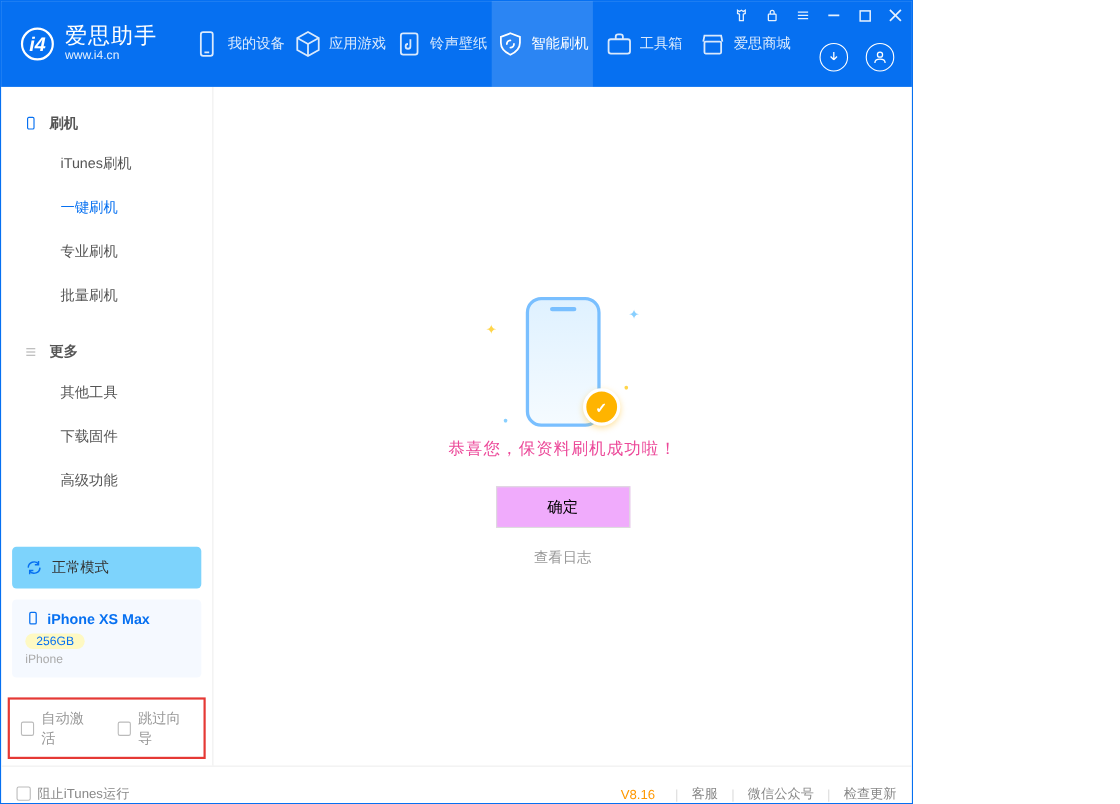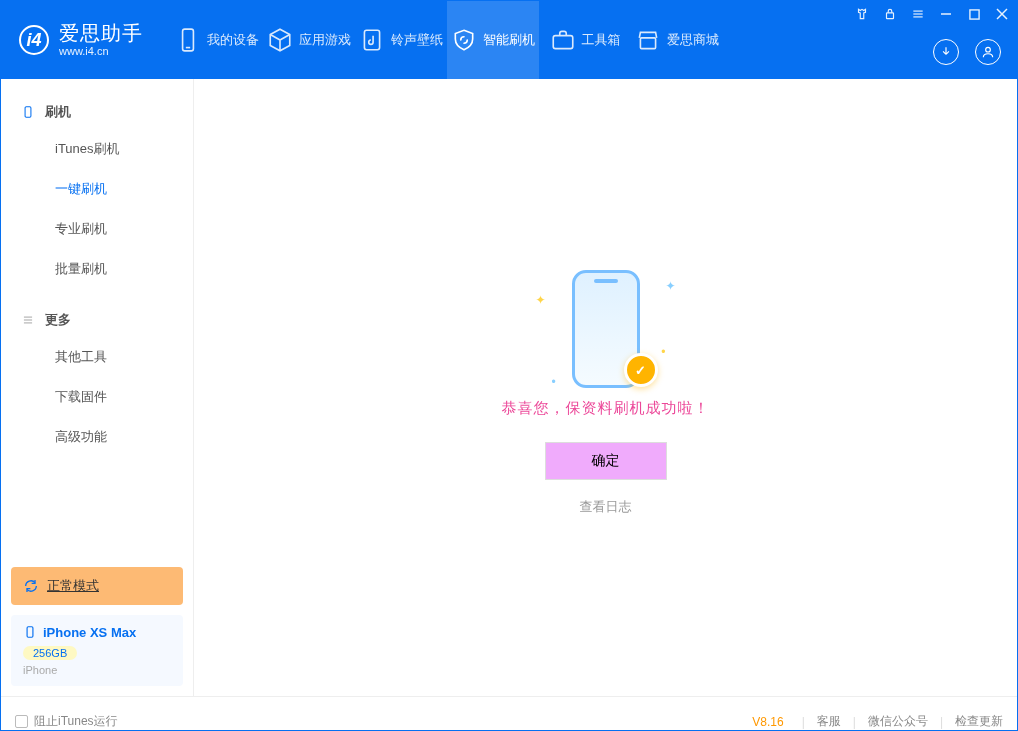--- a/index.html
+++ b/index.html
@@ -1,17 +1,17 @@
 <!DOCTYPE html>
 <html><head>
   <meta charset="utf-8">
   <style>
     * { margin: 0; padding: 0; box-sizing: border-box; }
     body { font-family: "Microsoft YaHei", "PingFang SC", sans-serif; font-size: 13px; color: #333; background: #fff; }
-    .app { width: 1018px; height: 731px; border: 1px solid #0670f1; display: flex; flex-direction: column; position: relative; }
+    .app { width: 830px; height: 731px; border: 1px solid #0670f1; display: flex; flex-direction: column; position: relative; }
     .header { height: 78px; background: #0670f1; display: flex; align-items: stretch; position: relative; }
     .logo { display: flex; align-items: center; padding: 0 18px; color: #fff; }
     .logo-badge { width: 30px; height: 30px; border: 2.5px solid #fff; border-radius: 50%; display: flex; align-items: center; justify-content: center; font-weight: bold; font-size: 18px; margin-right: 10px; font-style: italic; }
     .logo-text { line-height: 1.2; }
     .logo-title { font-size: 20px; font-weight: 500; letter-spacing: 1px; }
     .logo-sub { font-size: 11px; opacity: .9; }
     .tabs { display: flex; align-items: stretch; margin-left: 10px; }
     .tab { width: 92px; display: flex; flex-direction: row; align-items: center; justify-content: center; color: #fff; opacity: .85; cursor: pointer; gap: 6px; }
     .tab.active { background: rgba(255,255,255,.15); opacity: 1; align-items: center; }
     .tab svg { width: 26px; height: 26px; }
@@ -20,21 +20,21 @@
     .wc-btn { cursor: pointer; font-size: 13px; width: 14px; height: 14px; display: flex; align-items: center; justify-content: center; }
     .header-right { position: absolute; right: 16px; bottom: 14px; display: flex; gap: 16px; align-items: center; }
     .header-right .circ { width: 26px; height: 26px; border: 1.5px solid #fff; border-radius: 50%; display: flex; align-items: center; justify-content: center; cursor: pointer; color:#fff; }
     .body { flex: 1; display: flex; min-height: 0; }
     .sidebar { width: 193px; border-right: 1px solid #eee; display: flex; flex-direction: column; padding-top: 16px; }
     .side-group-title { padding: 8px 20px; font-weight: 600; color: #555; display: flex; align-items: center; gap: 10px; }
     .side-group-title svg { width: 14px; height: 14px; }
     .side-item { padding: 11px 20px 11px 54px; cursor: pointer; color: #555; font-size: 13px; }
     .side-item.active { color: #0670f1; }
     .side-bottom { margin-top: auto; padding: 10px; }
-    .status-card { background: #fdba74; border-radius: 4px; padding: 10px 12px; margin-bottom: 10px; display: flex; align-items: center; gap: 8px; color: #333; font-size: 13px; text-decoration: underline; }
+    .status-card { background: #7dd3fc; border-radius: 4px; padding: 10px 12px; margin-bottom: 10px; display: flex; align-items: center; gap: 8px; color: #333; font-size: 13px; }
     .device-card { background: #f5f9ff; border-radius: 4px; padding: 10px 12px; }
     .device-card .name { color: #0670f1; font-weight: 600; font-size: 13px; display:flex; align-items:flex-start; gap:6px;}
     .device-card .storage { display:inline-block; background:#fef9c3; color:#0670f1; border-radius:10px; padding:1px 10px; font-size:11px; margin-top:6px; }
     .device-card .type { color:#aaa; font-size:11px; margin-top:4px; }
     .main { flex: 1; display: flex; align-items: center; justify-content: center; flex-direction: column; }
     .success-box { display:flex; flex-direction:column; align-items:center; }
     .phone-illus { position: relative; width: 200px; height: 140px; display:flex; align-items:center; justify-content:center; }
     .phone { width: 68px; height: 118px; border: 3px solid #79bfff; border-radius: 14px; background: linear-gradient(180deg,#dff1ff,#f5fbff); position: relative; }
     .phone::before { content:""; position:absolute; top:6px; left:50%; transform:translateX(-50%); width:24px; height:4px; background:#79bfff; border-radius:3px; }
     .check-badge { position:absolute; right:48px; bottom:12px; width:34px; height:34px; background:#ffb400; border:3px solid #fff; border-radius:50%; display:flex; align-items:center; justify-content:center; color:#fff; font-weight:bold; box-shadow:0 2px 6px rgba(255,180,0,.4);}
@@ -198,20 +198,30 @@
              <svg width="14" height="14" viewBox="0 0 24 24" fill="none" stroke="#0670f1" stroke-width="2">
                 <rect x="7" y="3" width="10" height="18" rx="2"></rect>
               </svg>
              <span>iPhone XS Max</span>
           </div>
           <span class="storage">256GB</span>
           <div class="type">iPhone</div>
         </div>
       </div>
 
+      <div class="option-row">
+        <label>
+            <span class="chk"></span>
+            <span>自动激活</span>
+          </label>
+        <label>
+            <span class="chk"></span>
+            <span>跳过向导</span>
+          </label>
+      </div>
     </div>
 
     <div class="main">
       <div class="success-box">
         <div class="phone-illus">
           <div class="phone"></div>
           <div class="check-badge">✓</div>
           <div class="sparkle sp1">✦</div>
           <div class="sparkle sp2">✦</div>
           <div class="sparkle sp3">•</div>

